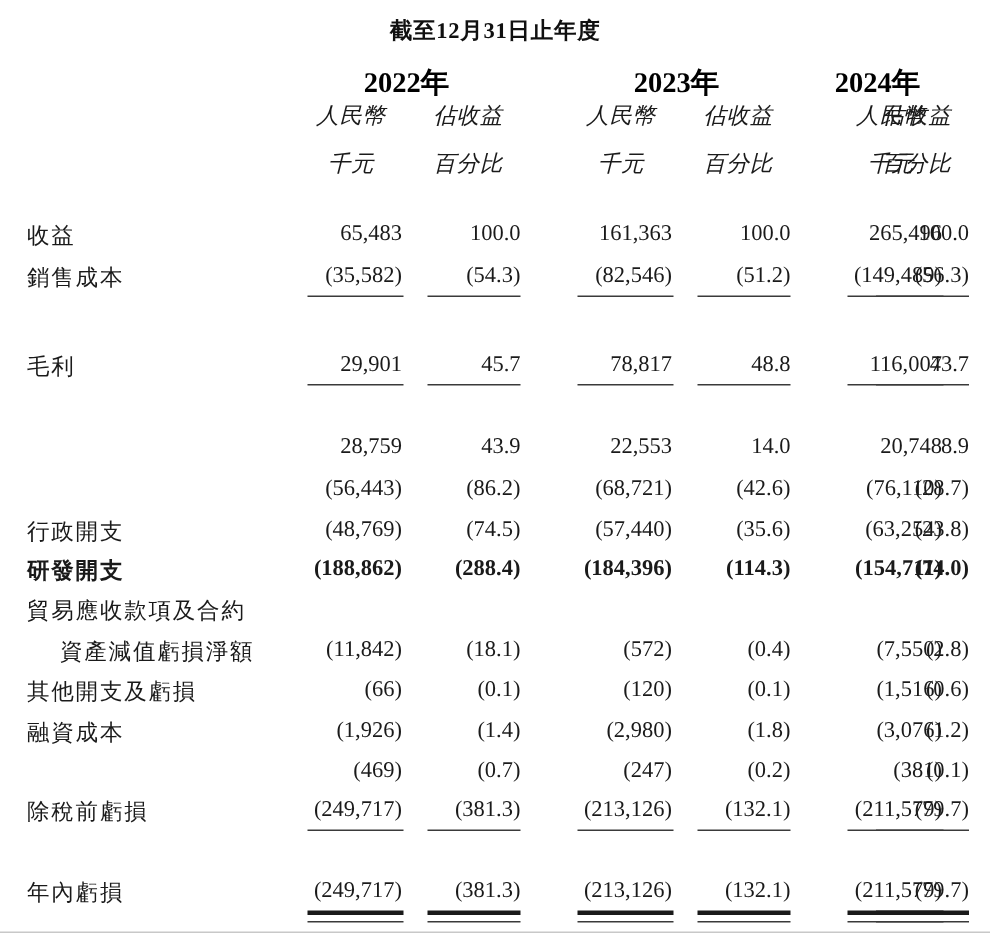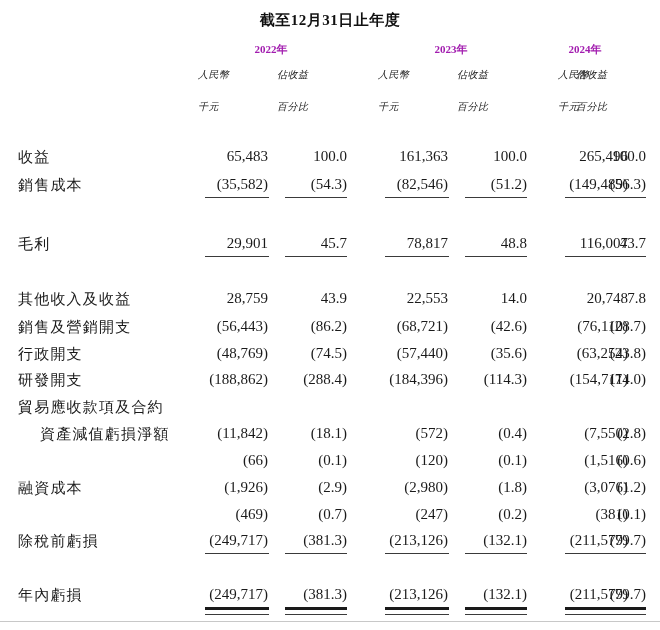--- a/index.html
+++ b/index.html
@@ -45,41 +45,41 @@
     left: 0;
     width: 660px;
     height: 20px;
   }
   .year-cell {
     position: absolute;
     top: 0;
     text-align: center;
     font-family: "Liberation Serif", "DejaVu Serif", serif;
     font-weight: bold;
-    font-size: 11px;
-    color: #a21caf;
+    font-size: 19px;
+    color: #000000;
   }
   .year-2022 { left: 195px; width: 152px; }
   .year-2023 { left: 375px; width: 152px; }
   .year-2024 { left: 525px; width: 120px; }
 
   .unit-row {
     position: absolute;
     left: 0;
     width: 660px;
   }
   .unit-row.line1 { top: 68px; }
   .unit-row.line2 { top: 100px; }
 
   .unit-cell {
     position: absolute;
-    text-align: left;
+    text-align: center;
     font-family: "DejaVu Serif", "Liberation Serif", serif;
     font-style: italic;
-    font-size: 10px;
+    font-size: 15px;
     color: #1a1a1a;
     letter-spacing: 0.5px;
   }
 
   
   .unit-col-0 { left: 198px; width: 72px; }
   .unit-col-1 { left: 277px; width: 70px; }
   .unit-col-2 { left: 378px; width: 72px; }
   .unit-col-3 { left: 457px; width: 70px; }
   .unit-col-4 { left: 558px; width: 72px; }
@@ -228,47 +228,45 @@
         <div class="cell col-4">116,007</div>
         <div class="cell col-5">43.7</div>
         <div class="rule r0" style="top: 21px;"></div>
         <div class="rule r1" style="top: 21px;"></div>
         <div class="rule r2" style="top: 21px;"></div>
         <div class="rule r3" style="top: 21px;"></div>
         <div class="rule r4" style="top: 21px;"></div>
         <div class="rule r5" style="top: 21px;"></div>
       </div>
       <div class="row" style="top: 290px;">
-        <div class="row-label">其他收入及收益</div>
         <div class="cell col-0">28,759</div>
         <div class="cell col-1">43.9</div>
         <div class="cell col-2">22,553</div>
         <div class="cell col-3">14.0</div>
         <div class="cell col-4">20,748</div>
-        <div class="cell col-5">7.8</div>
+        <div class="cell col-5">8.9</div>
       </div>
       <div class="row" style="top: 318px;">
-        <div class="row-label">銷售及營銷開支</div>
         <div class="cell col-0">(56,443)</div>
         <div class="cell col-1">(86.2)</div>
         <div class="cell col-2">(68,721)</div>
         <div class="cell col-3">(42.6)</div>
         <div class="cell col-4">(76,110)</div>
         <div class="cell col-5">(28.7)</div>
       </div>
       <div class="row" style="top: 345px; padding-left: 31px;">
         <div class="row-label">行政開支</div>
         <div class="cell col-0">(48,769)</div>
         <div class="cell col-1">(74.5)</div>
         <div class="cell col-2">(57,440)</div>
         <div class="cell col-3">(35.6)</div>
         <div class="cell col-4">(63,254)</div>
         <div class="cell col-5">(23.8)</div>
       </div>
-      <div class="row" style="top: 371px;">
+      <div class="row" style="top: 371px; font-weight: bold;">
         <div class="row-label">研發開支</div>
         <div class="cell col-0">(188,862)</div>
         <div class="cell col-1">(288.4)</div>
         <div class="cell col-2">(184,396)</div>
         <div class="cell col-3">(114.3)</div>
         <div class="cell col-4">(154,711)</div>
         <div class="cell col-5">(74.0)</div>
       </div>
       <div class="row" style="top: 398px;">
         <div class="row-label">貿易應收款項及合約</div>
@@ -276,31 +274,32 @@
       <div class="row" style="top: 425px;">
         <div class="row-label indent">資產減值虧損淨額</div>
         <div class="cell col-0">(11,842)</div>
         <div class="cell col-1">(18.1)</div>
         <div class="cell col-2">(572)</div>
         <div class="cell col-3">(0.4)</div>
         <div class="cell col-4">(7,550)</div>
         <div class="cell col-5">(2.8)</div>
       </div>
       <div class="row" style="top: 452px;">
+        <div class="row-label">其他開支及虧損</div>
         <div class="cell col-0">(66)</div>
         <div class="cell col-1">(0.1)</div>
         <div class="cell col-2">(120)</div>
         <div class="cell col-3">(0.1)</div>
         <div class="cell col-4">(1,516)</div>
         <div class="cell col-5">(0.6)</div>
       </div>
       <div class="row" style="top: 479px;">
         <div class="row-label">融資成本</div>
         <div class="cell col-0">(1,926)</div>
-        <div class="cell col-1">(2.9)</div>
+        <div class="cell col-1">(1.4)</div>
         <div class="cell col-2">(2,980)</div>
         <div class="cell col-3">(1.8)</div>
         <div class="cell col-4">(3,076)</div>
         <div class="cell col-5">(1.2)</div>
       </div>
       <div class="row" style="top: 506px;">
         <div class="cell col-0">(469)</div>
         <div class="cell col-1">(0.7)</div>
         <div class="cell col-2">(247)</div>
         <div class="cell col-3">(0.2)</div>

